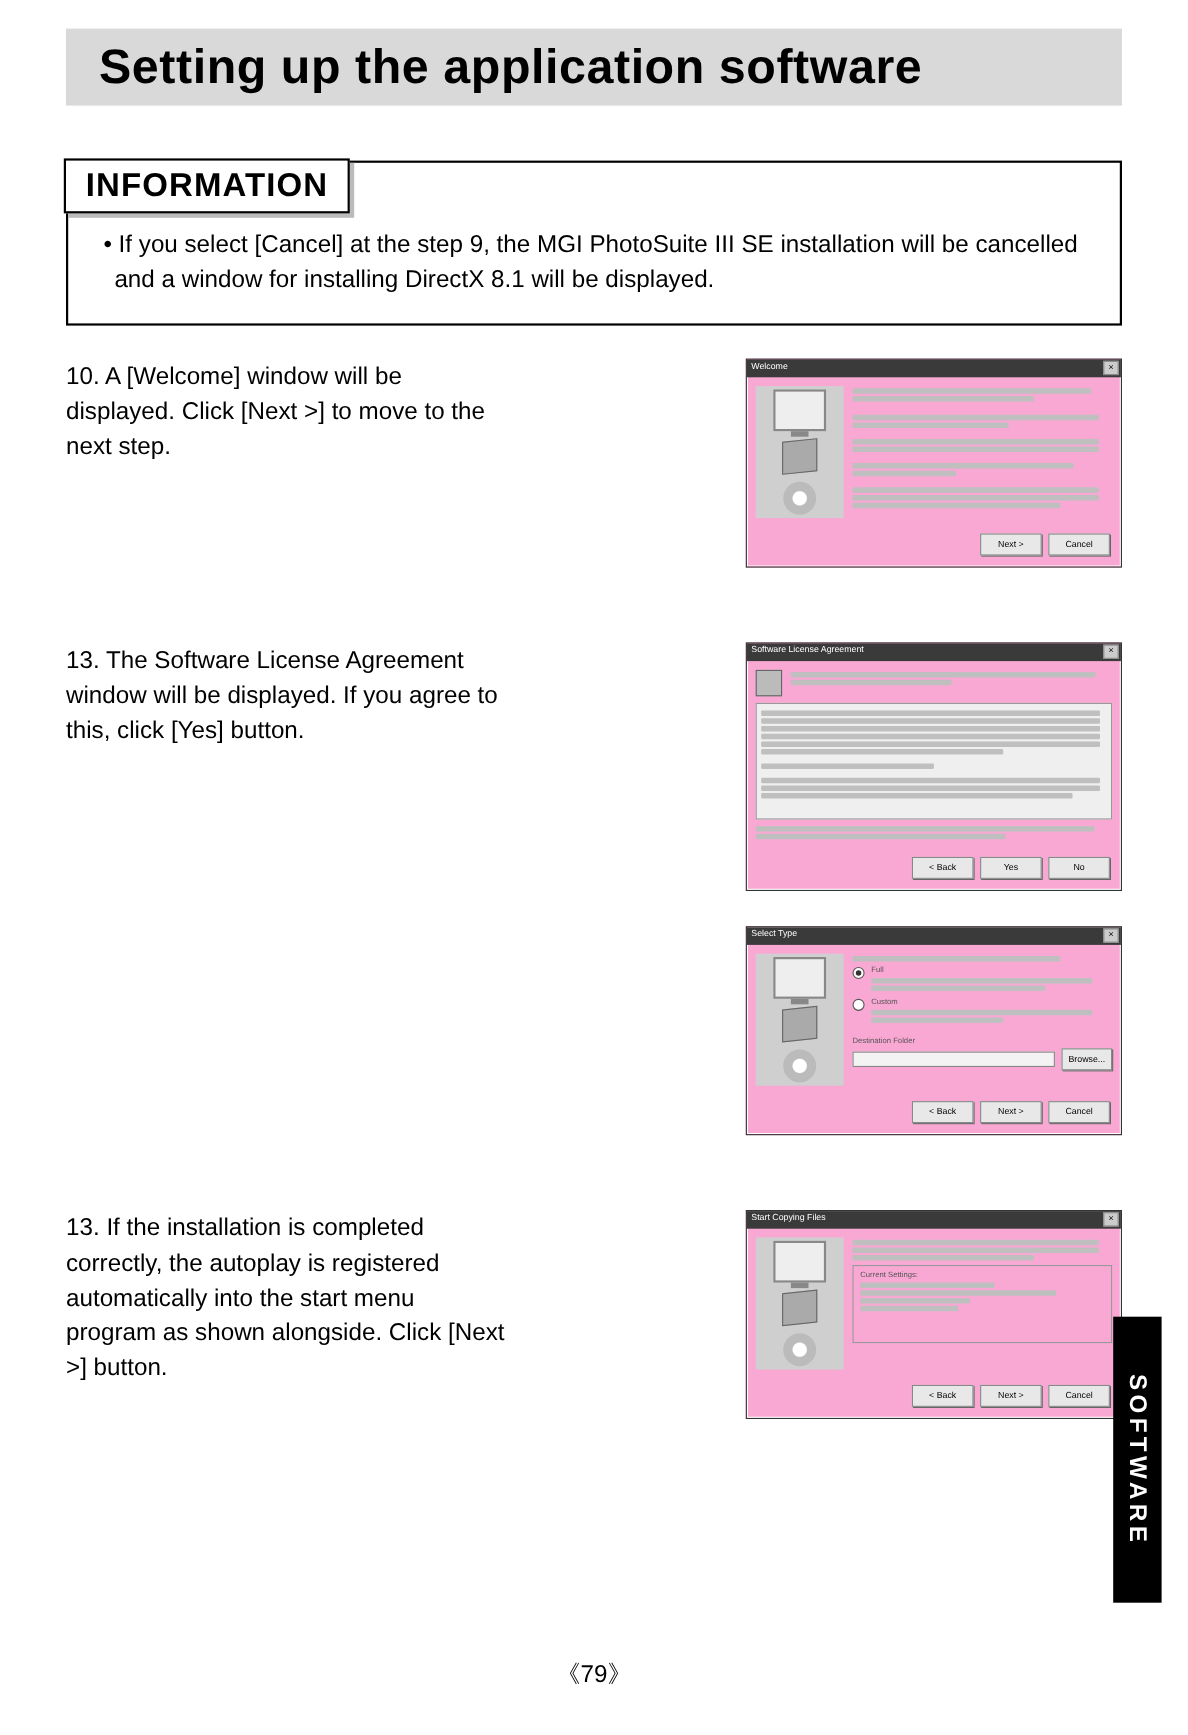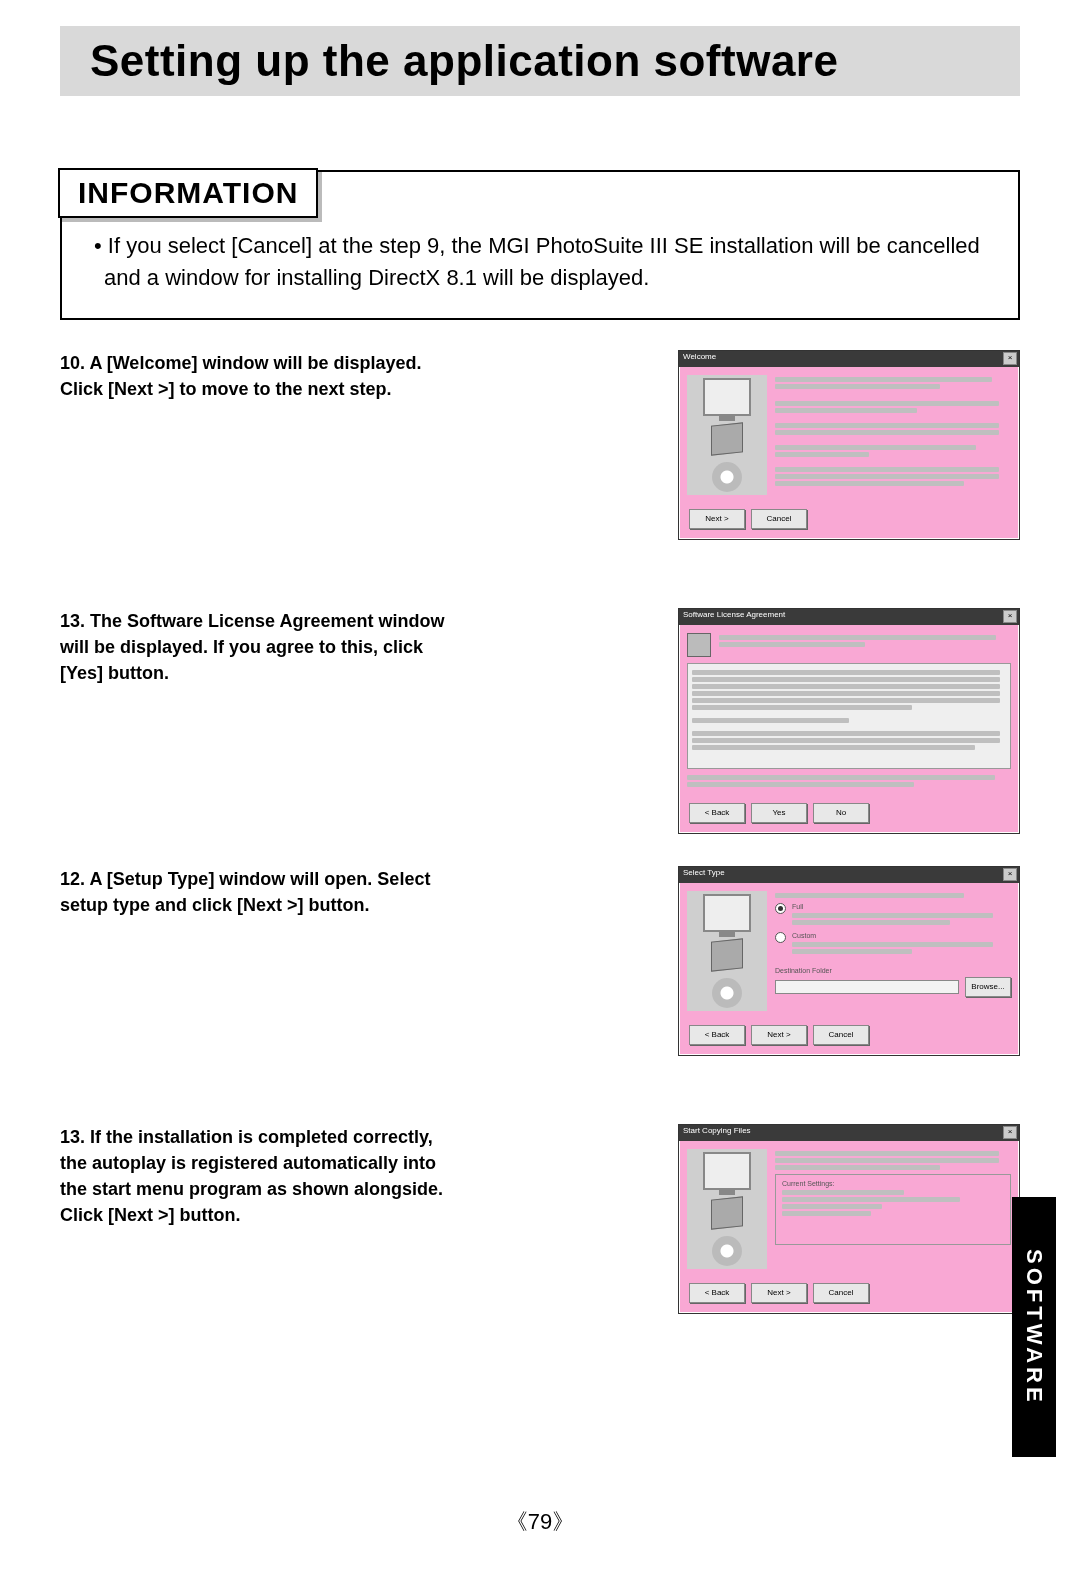--- a/index.html
+++ b/index.html
@@ -1,39 +1,39 @@
 <!DOCTYPE html>
 <html><head>
 <meta charset="utf-8">
 <style>
   html,body{margin:0;padding:0;background:#fff;}
   body{font-family:Arial,Helvetica,sans-serif;color:#000;}
   .page{width:1080px;height:1577px;position:relative;box-sizing:border-box;padding:20px 60px 40px 60px;}
   .title-bar{background:#d9d9d9;padding:10px 30px;margin-top:6px;}
   .title-bar h1{margin:0;font-size:44px;font-weight:700;letter-spacing:.5px;}
-  .info-box{border:2px solid #000;margin-top:74px;position:relative;padding:58px 24px 24px 24px;}
+  .info-box{border:2px solid #000;margin-top:50px;position:relative;padding:58px 24px 24px 24px;}
   .info-label{position:absolute;top:-4px;left:-4px;background:#fff;border:2px solid #000;box-shadow:4px 4px 0 #bbb;padding:6px 18px;font-size:30px;font-weight:700;letter-spacing:1px;}
   .info-text{font-size:22px;line-height:1.45;margin:0;padding-left:18px;text-indent:-10px;}
   .steps{margin-top:30px;}
   .step{display:flex;align-items:flex-start;gap:30px;margin-top:28px;min-height:230px;}
-  .step-text{flex:0 0 400px;font-size:18px;line-height:1.45;font-weight:bold;}
+  .step-text{flex:0 0 400px;font-size:22px;line-height:1.45;}
   .step-text .num{display:inline;}
   .shot{flex:0 0 auto;margin-left:auto;}
   .dlg{width:340px;background:#f9a8d4;border:1px solid #333;box-shadow:0 0 0 1px #fff inset;font-size:8px;color:#555;}
   .dlg .titlebar{height:14px;background:#3a3a3a;color:#fff;font-size:8px;padding:1px 4px;position:relative;}
   .dlg .titlebar .x{position:absolute;right:2px;top:1px;width:12px;height:11px;background:#ccc;border:1px solid #888;text-align:center;line-height:9px;color:#000;}
   .dlg .body{display:flex;padding:8px;gap:8px;}
   .dlg .side{width:80px;height:120px;background:#cfcfcf;display:flex;flex-direction:column;justify-content:center;align-items:center;gap:8px;}
   .monitor{width:44px;height:34px;background:#eee;border:2px solid #888;position:relative;}
   .monitor:after{content:"";position:absolute;left:14px;top:36px;width:16px;height:5px;background:#888;}
   .box3d{width:30px;height:28px;background:#aaa;border:1px solid #666;transform:skewY(-6deg);}
   .cd{width:30px;height:30px;border-radius:50%;background:radial-gradient(circle,#fff 0 6px,#bbb 7px 100%);}
   .dlg .content{flex:1;font-size:7px;line-height:1.3;color:#555;}
   .greyline{height:5px;background:#bfbfbf;margin:2px 0;border-radius:1px;}
-  .dlg .btnrow{display:flex;justify-content:flex-start;gap:6px;padding:6px 10px 10px 10px;}
+  .dlg .btnrow{display:flex;justify-content:flex-end;gap:6px;padding:6px 10px 10px 10px;}
   .winbtn{min-width:54px;height:18px;background:#e8e8e8;border:1px solid #888;font-size:8px;display:flex;align-items:center;justify-content:center;color:#000;box-shadow:1px 1px 0 #666;}
   .license-body{padding:8px;}
   .license-head{display:flex;gap:8px;align-items:flex-start;margin-bottom:6px;}
   .icon-sq{width:22px;height:22px;background:#bbb;border:1px solid #666;}
   .license-txt{border:1px solid #999;background:#efefef;padding:4px;height:96px;overflow:hidden;}
   .setup-body{display:flex;padding:8px;gap:8px;}
   .radio-row{display:flex;gap:6px;align-items:flex-start;margin:4px 0;}
   .radio{width:9px;height:9px;border:1px solid #555;border-radius:50%;background:#fff;margin-top:1px;flex:0 0 auto;}
   .radio.sel:after{content:"";display:block;width:5px;height:5px;background:#333;border-radius:50%;margin:2px;}
   .dest{margin-top:10px;}
@@ -144,24 +144,20 @@
           <div class="btnrow">
             <div class="winbtn">&lt; Back</div>
             <div class="winbtn">Yes</div>
             <div class="winbtn">No</div>
           </div>
         </div>
       </div>
     </div>
 
     <div class="step">
-      <div class="step-text">
-        <span class="num">12.</span>
-        <span>A [Setup Type] window will open. Select setup type and click [Next &gt;] button.</span>
-      </div>
       <div class="shot">
         <div class="dlg">
           <div class="titlebar">
             <span>Select Type</span>
             <div class="x">×</div>
           </div>
           <div class="setup-body">
             <div class="side">
               <div class="monitor"></div>
               <div class="box3d"></div>

